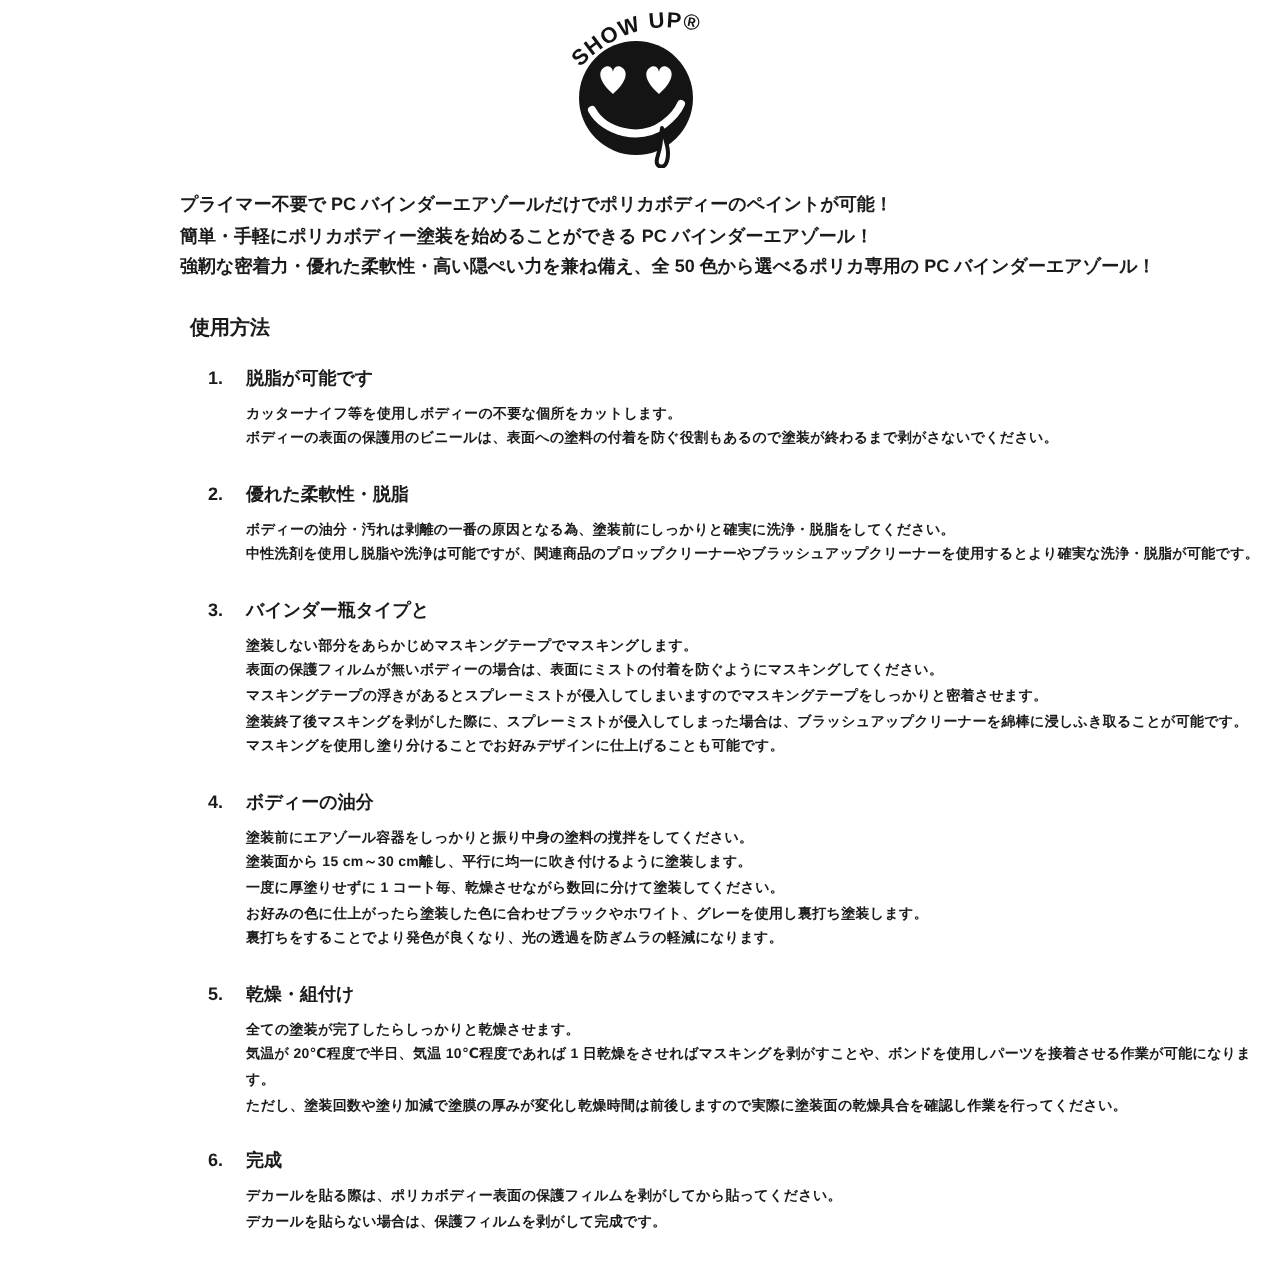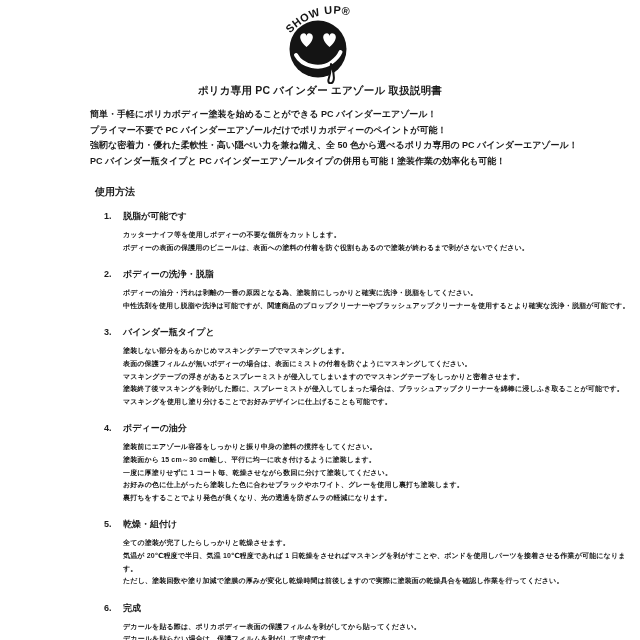--- a/index.html
+++ b/index.html
@@ -72,48 +72,46 @@
         <textPath href="#brandArc" startOffset="50%" text-anchor="middle">SHOW UP®</textPath>
       </text>
       <circle cx="36" cy="45" r="28.5" fill="#141414"></circle>
       <path fill="#ffffff" d="M24.5 43 C18 37.5 16.5 32 20 29.8 C22.8 28 24.5 30.5 24.5 32.3 C24.5 30.5 26.2 28 29 29.8 C32.5 32 31 37.5 24.5 43 Z"></path>
       <path fill="#ffffff" d="M47.5 43 C41 37.5 39.5 32 43 29.8 C45.8 28 47.5 30.5 47.5 32.3 C47.5 30.5 49.2 28 52 29.8 C55.5 32 54 37.5 47.5 43 Z"></path>
       <path fill="none" stroke="#ffffff" stroke-width="4" stroke-linecap="round" d="M14 51 C20 62 38 67 50 58 C54 55 57 51.5 58.5 48"></path>
       <path fill="#ffffff" stroke="#141414" stroke-width="2" stroke-linejoin="round" d="M49 60 C51 67 53 71.5 51.5 76.5 C50.3 80.6 45.8 80 46.4 76 C46.9 73 48.5 70 48.5 65 Z"></path>
     </svg>
   </div>
 
-  <h1 class="doc-title">ポリカ専用 PC バインダー エアゾール 取扱説明書</h1>
 
   <div class="intro">
+    <p>プライマー不要で PC バインダーエアゾールだけでポリカボディーのペイントが可能！</p>
     <p>簡単・手軽にポリカボディー塗装を始めることができる PC バインダーエアゾール！</p>
-    <p>プライマー不要で PC バインダーエアゾールだけでポリカボディーのペイントが可能！</p>
     <p>強靭な密着力・優れた柔軟性・高い隠ぺい力を兼ね備え、全 50 色から選べるポリカ専用の PC バインダーエアゾール！</p>
-    <p>PC バインダー瓶タイプと PC バインダーエアゾールタイプの併用も可能！塗装作業の効率化も可能！</p>
   </div>
 
   <div class="usage-heading">使用方法</div>
 
   <div class="steps">
 
     <section class="step">
       <div class="step-head">
         <span class="step-num">1.</span>
         <span class="step-title">脱脂が可能です</span>
       </div>
       <div class="step-body">
         <p>カッターナイフ等を使用しボディーの不要な個所をカットします。</p>
         <p>ボディーの表面の保護用のビニールは、表面への塗料の付着を防ぐ役割もあるので塗装が終わるまで剥がさないでください。</p>
       </div>
     </section>
 
     <section class="step">
       <div class="step-head">
         <span class="step-num">2.</span>
-        <span class="step-title">ボディーの洗浄・脱脂</span>
+        <span class="step-title">優れた柔軟性・脱脂</span>
       </div>
       <div class="step-body">
         <p>ボディーの油分・汚れは剥離の一番の原因となる為、塗装前にしっかりと確実に洗浄・脱脂をしてください。</p>
         <p>中性洗剤を使用し脱脂や洗浄は可能ですが、関連商品のプロップクリーナーやブラッシュアップクリーナーを使用するとより確実な洗浄・脱脂が可能です。</p>
       </div>
     </section>
 
     <section class="step">
       <div class="step-head">
         <span class="step-num">3.</span>

